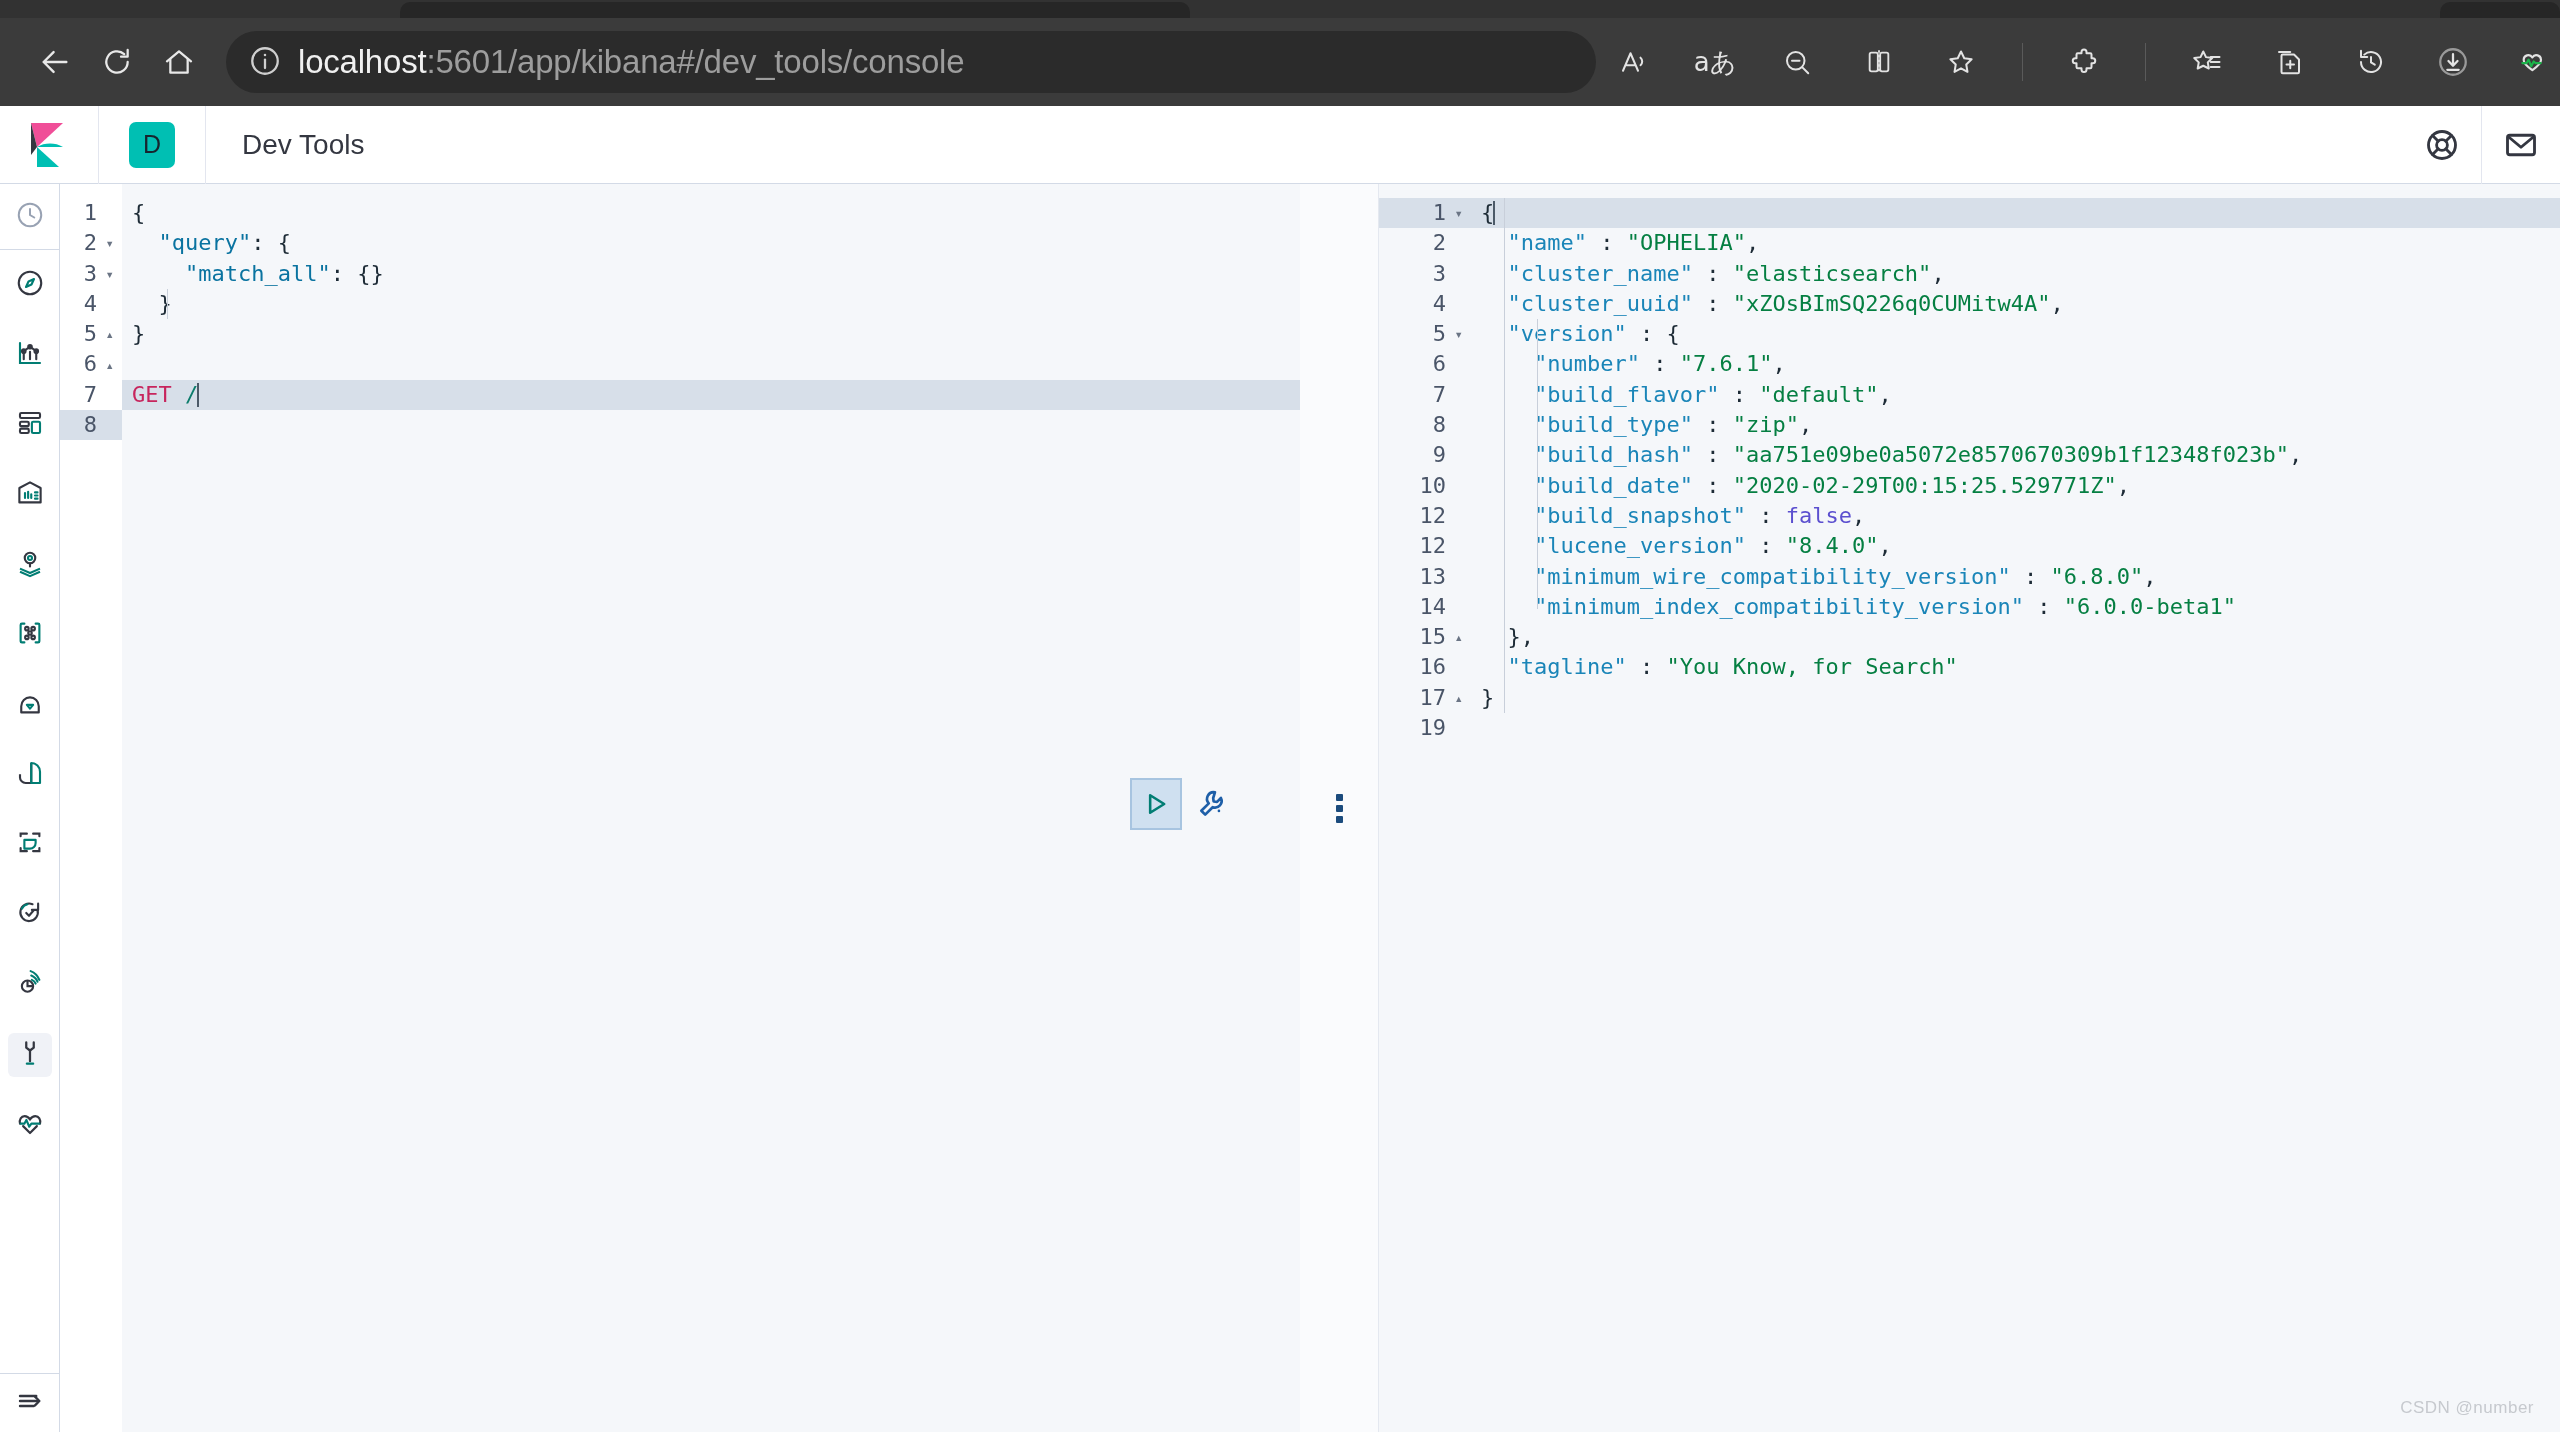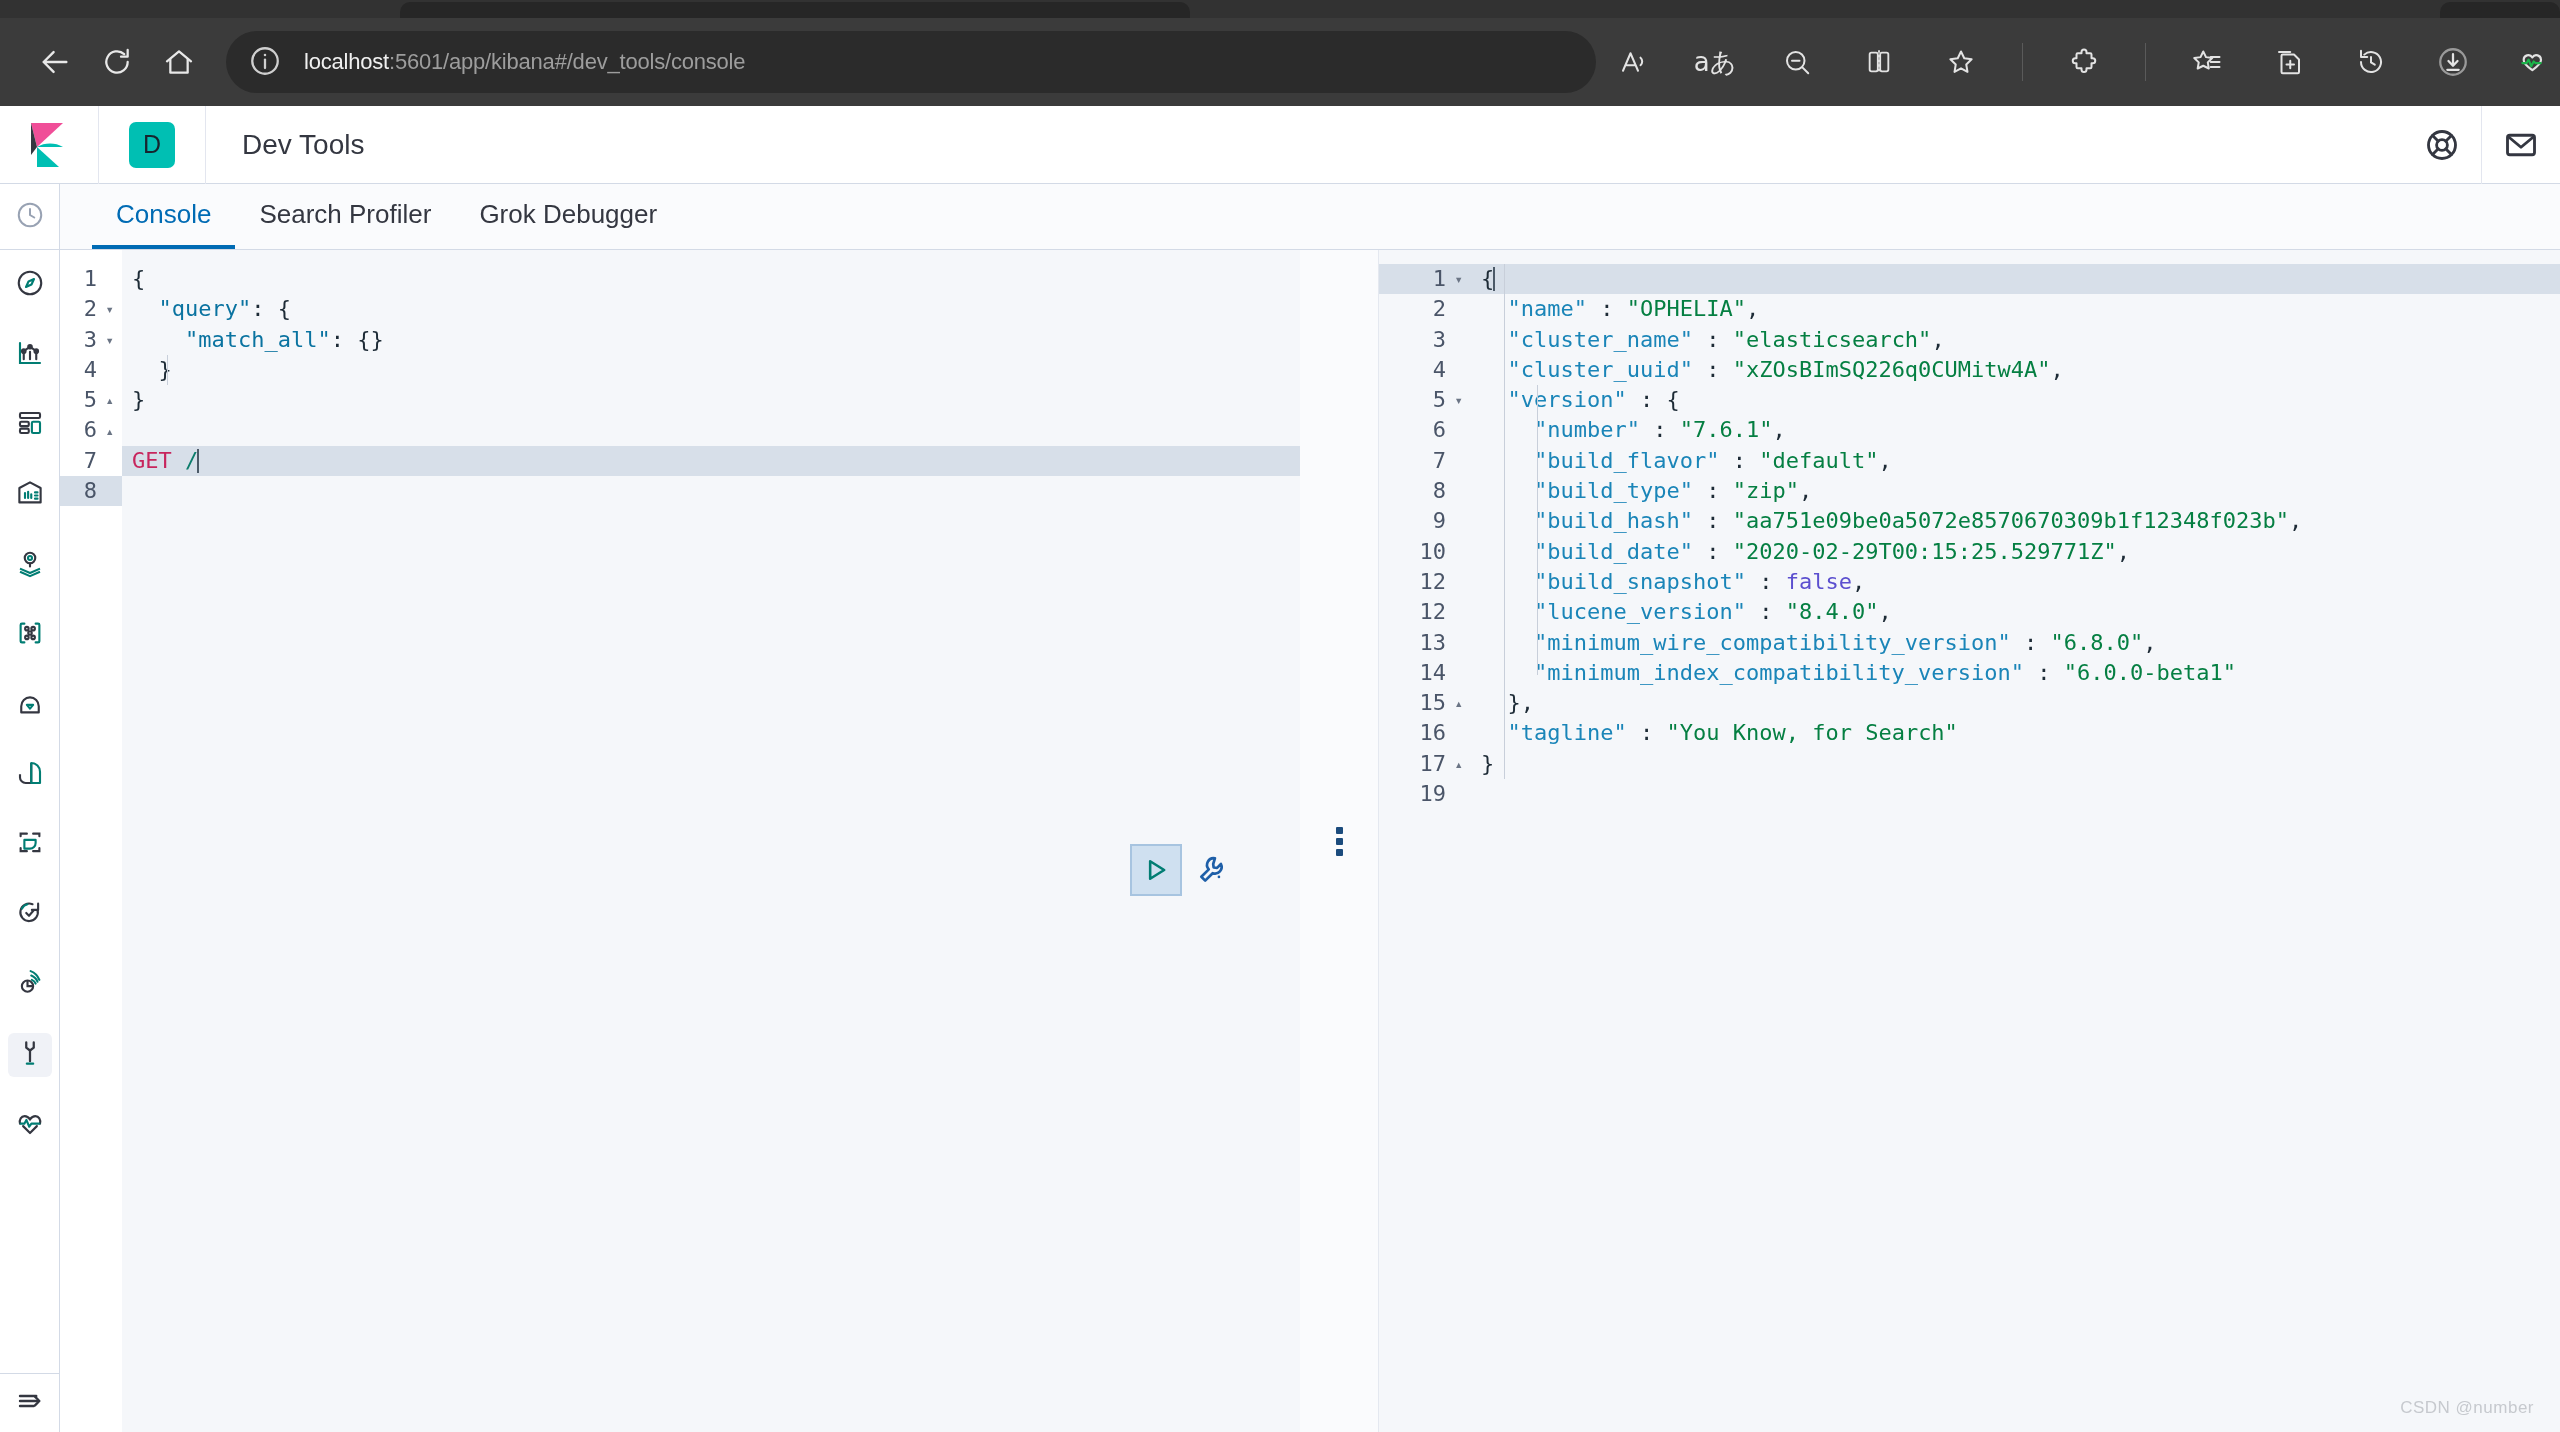--- a/index.html
+++ b/index.html
@@ -33,22 +33,22 @@
   .nav-btn svg { stroke: #e8e8e8; fill: none; stroke-width: 1.7; }
 
   #addressbar {
     flex: none; width: 1370px; height: 62px; margin-left: 16px;
     background: #2b2b2b; border-radius: 31px;
     display: flex; align-items: center; padding: 0 22px;
   }
   #addressbar .info-icon { width: 36px; height: 36px; flex: none; margin-right: 14px; }
   #addressbar .info-icon svg { stroke: #cfcfcf; fill: none; stroke-width: 1.6; }
   #url-text {
-    font-size: 22px; color: #9d9d9d; white-space: nowrap;
-    font-family: "Liberation Sans", sans-serif; letter-spacing: -0.2px; margin-left: 6px;
+    font-size: 33px; color: #9d9d9d; white-space: nowrap;
+    font-family: "Liberation Sans", sans-serif; letter-spacing: -0.2px;
   }
   #url-text .host { color: #f0f0f0; }
 
   #toolbar-right { display: flex; align-items: center; margin-left: 6px; gap: 20px; }
   .tb-icon {
     width: 62px; height: 62px; display: flex; align-items: center; justify-content: center;
     cursor: pointer; flex: none; position: relative;
   }
   .tb-icon svg { stroke: #e3e3e3; fill: none; stroke-width: 1.6; }
   .tb-icon .glyph { color: #e3e3e3; font-size: 26px; font-family: "DejaVu Sans", sans-serif; }
@@ -495,25 +495,20 @@
           <svg width="30" height="30" viewBox="0 0 24 24" style="fill:none;stroke:#343741;stroke-width:1.9">
             <path d="M4 8h13M4 12h14M4 16h11" stroke-linecap="round"></path>
             <path d="m16 8.5 3.5 3.5L16 15.5" stroke-linecap="round" stroke-linejoin="round"></path>
           </svg>
         </span>
       </div>
     </div>
 
     <div id="console-area">
 
-      <div id="tabbar">
-        <div class="tab active">Console</div>
-        <div class="tab">Search Profiler</div>
-        <div class="tab">Grok Debugger</div>
-      </div>
 
 
       <div id="editor-wrap">
 
         <div class="pane" id="request-pane">
           <div class="gutter" id="req-gutter">
               <div class="gline">
                 <span>1</span>
                 <span class="fold"></span>
               </div>

